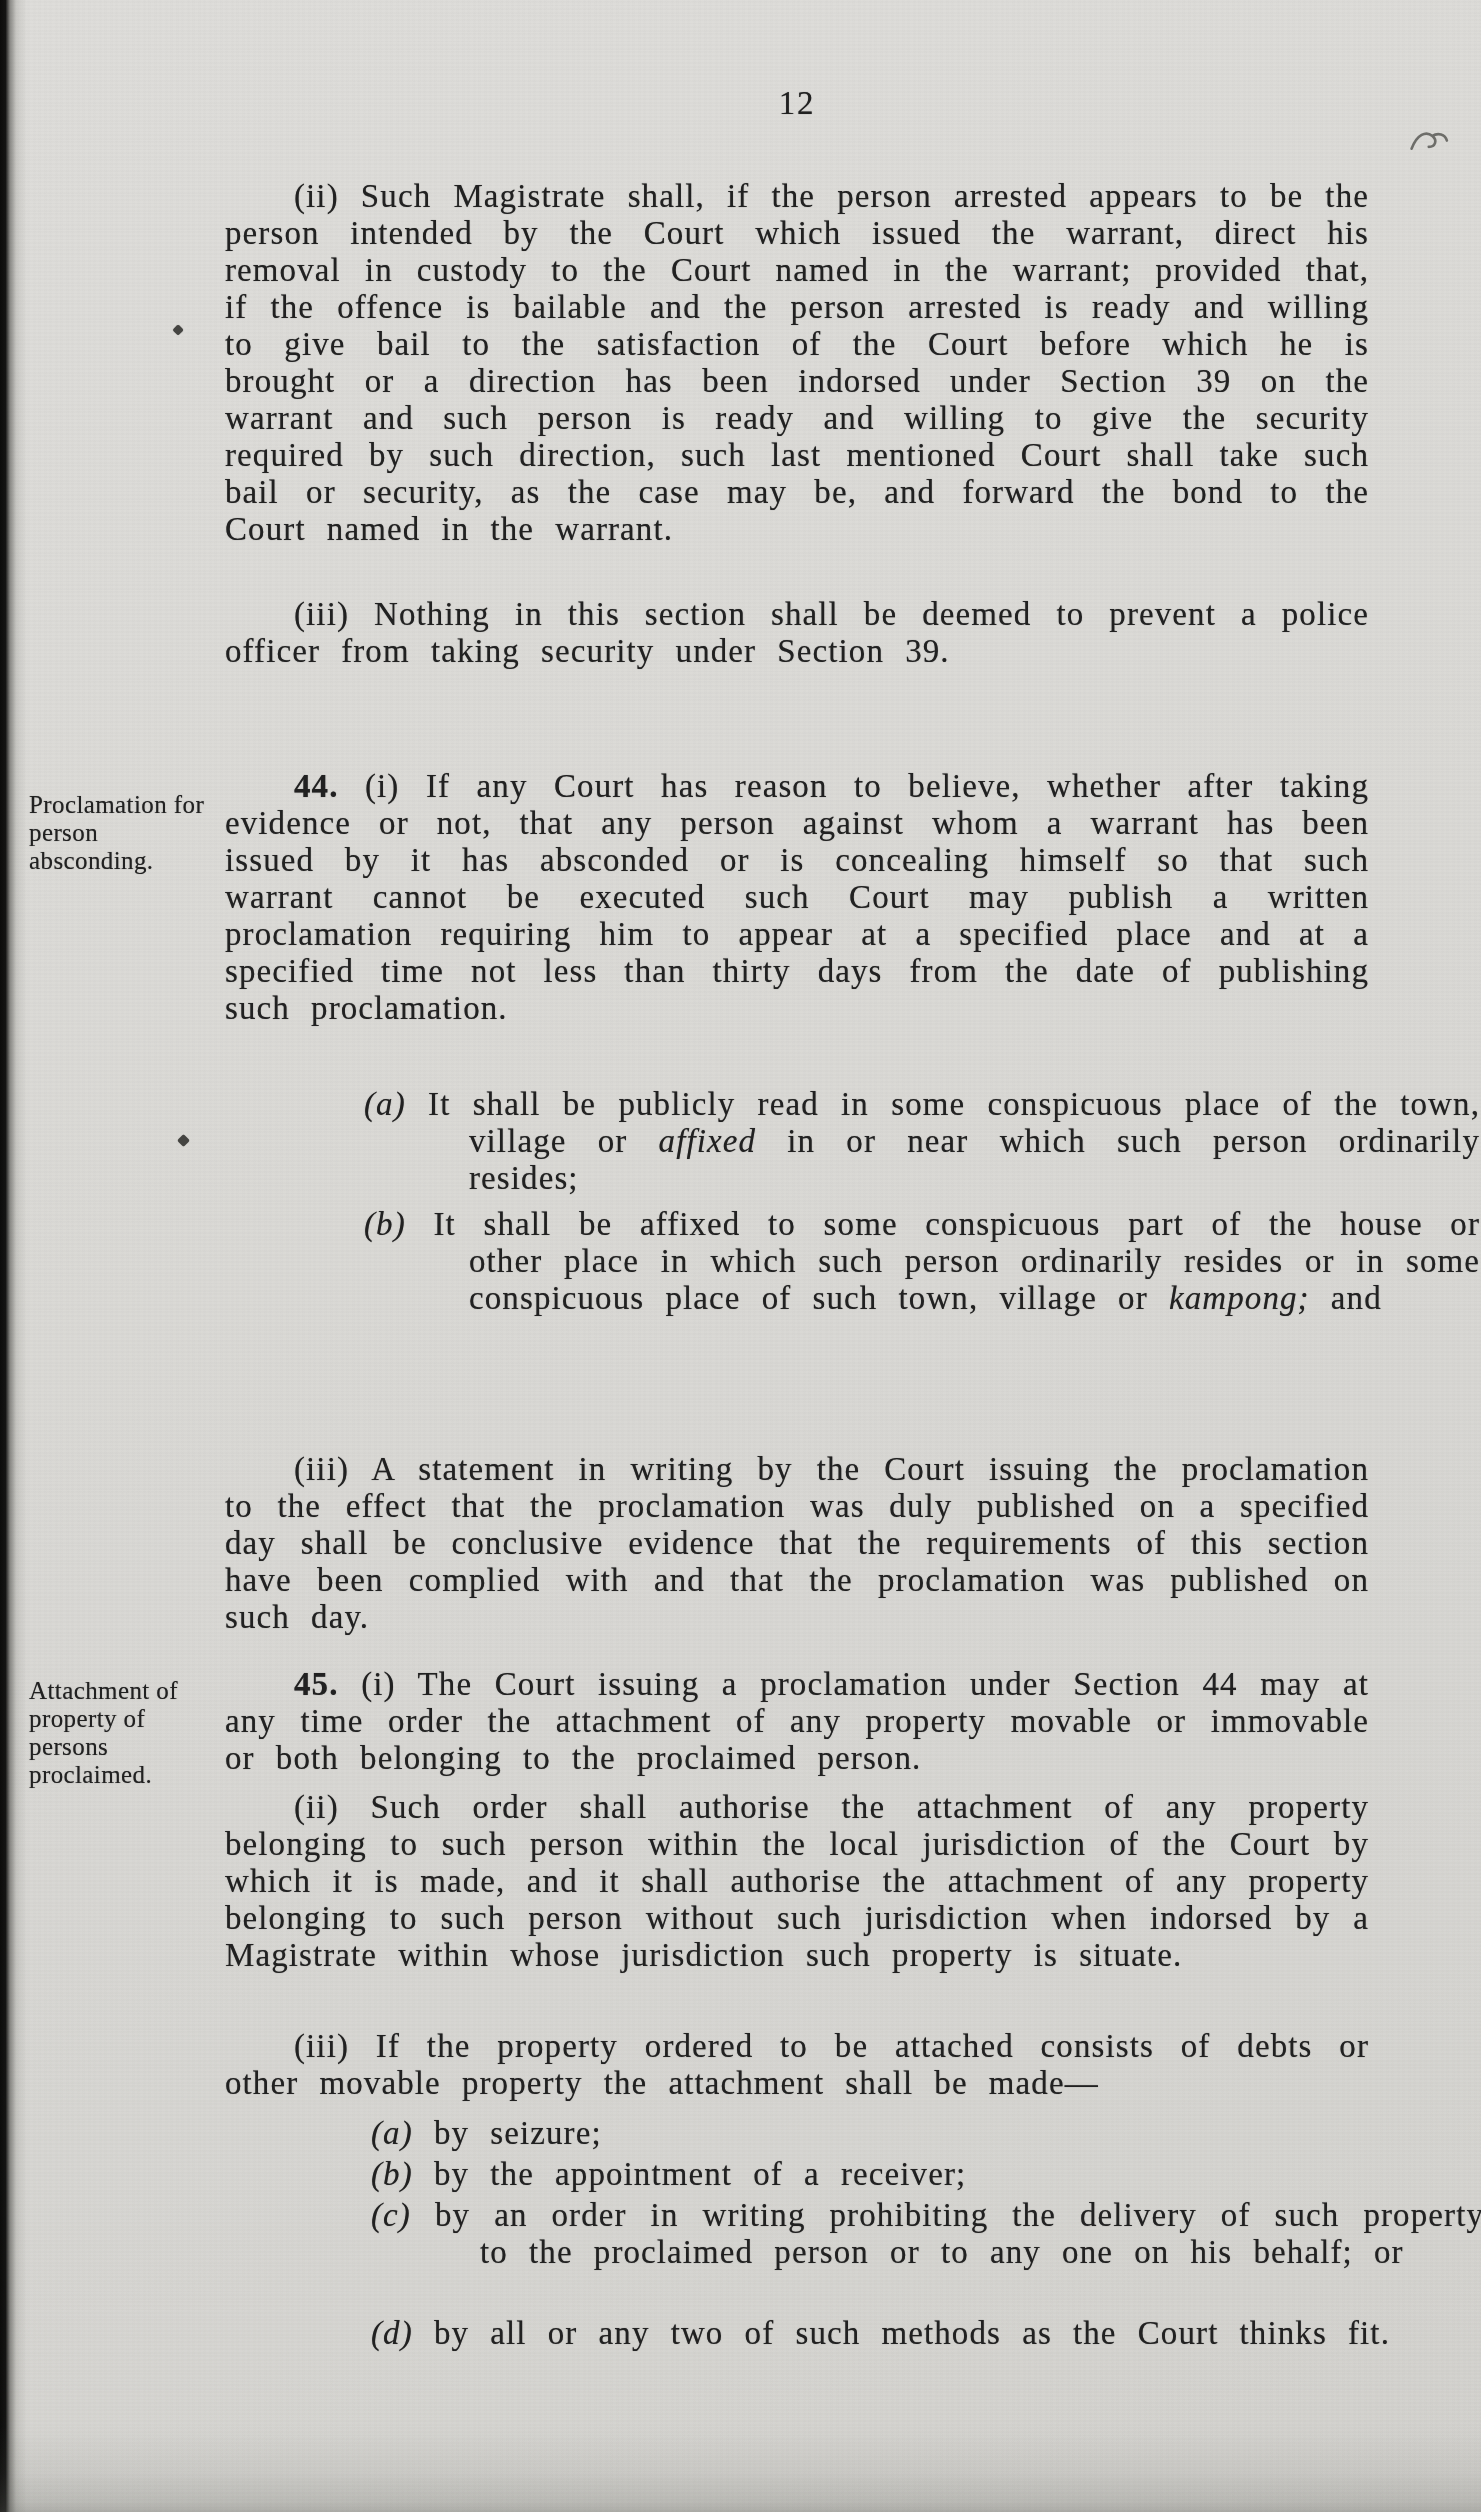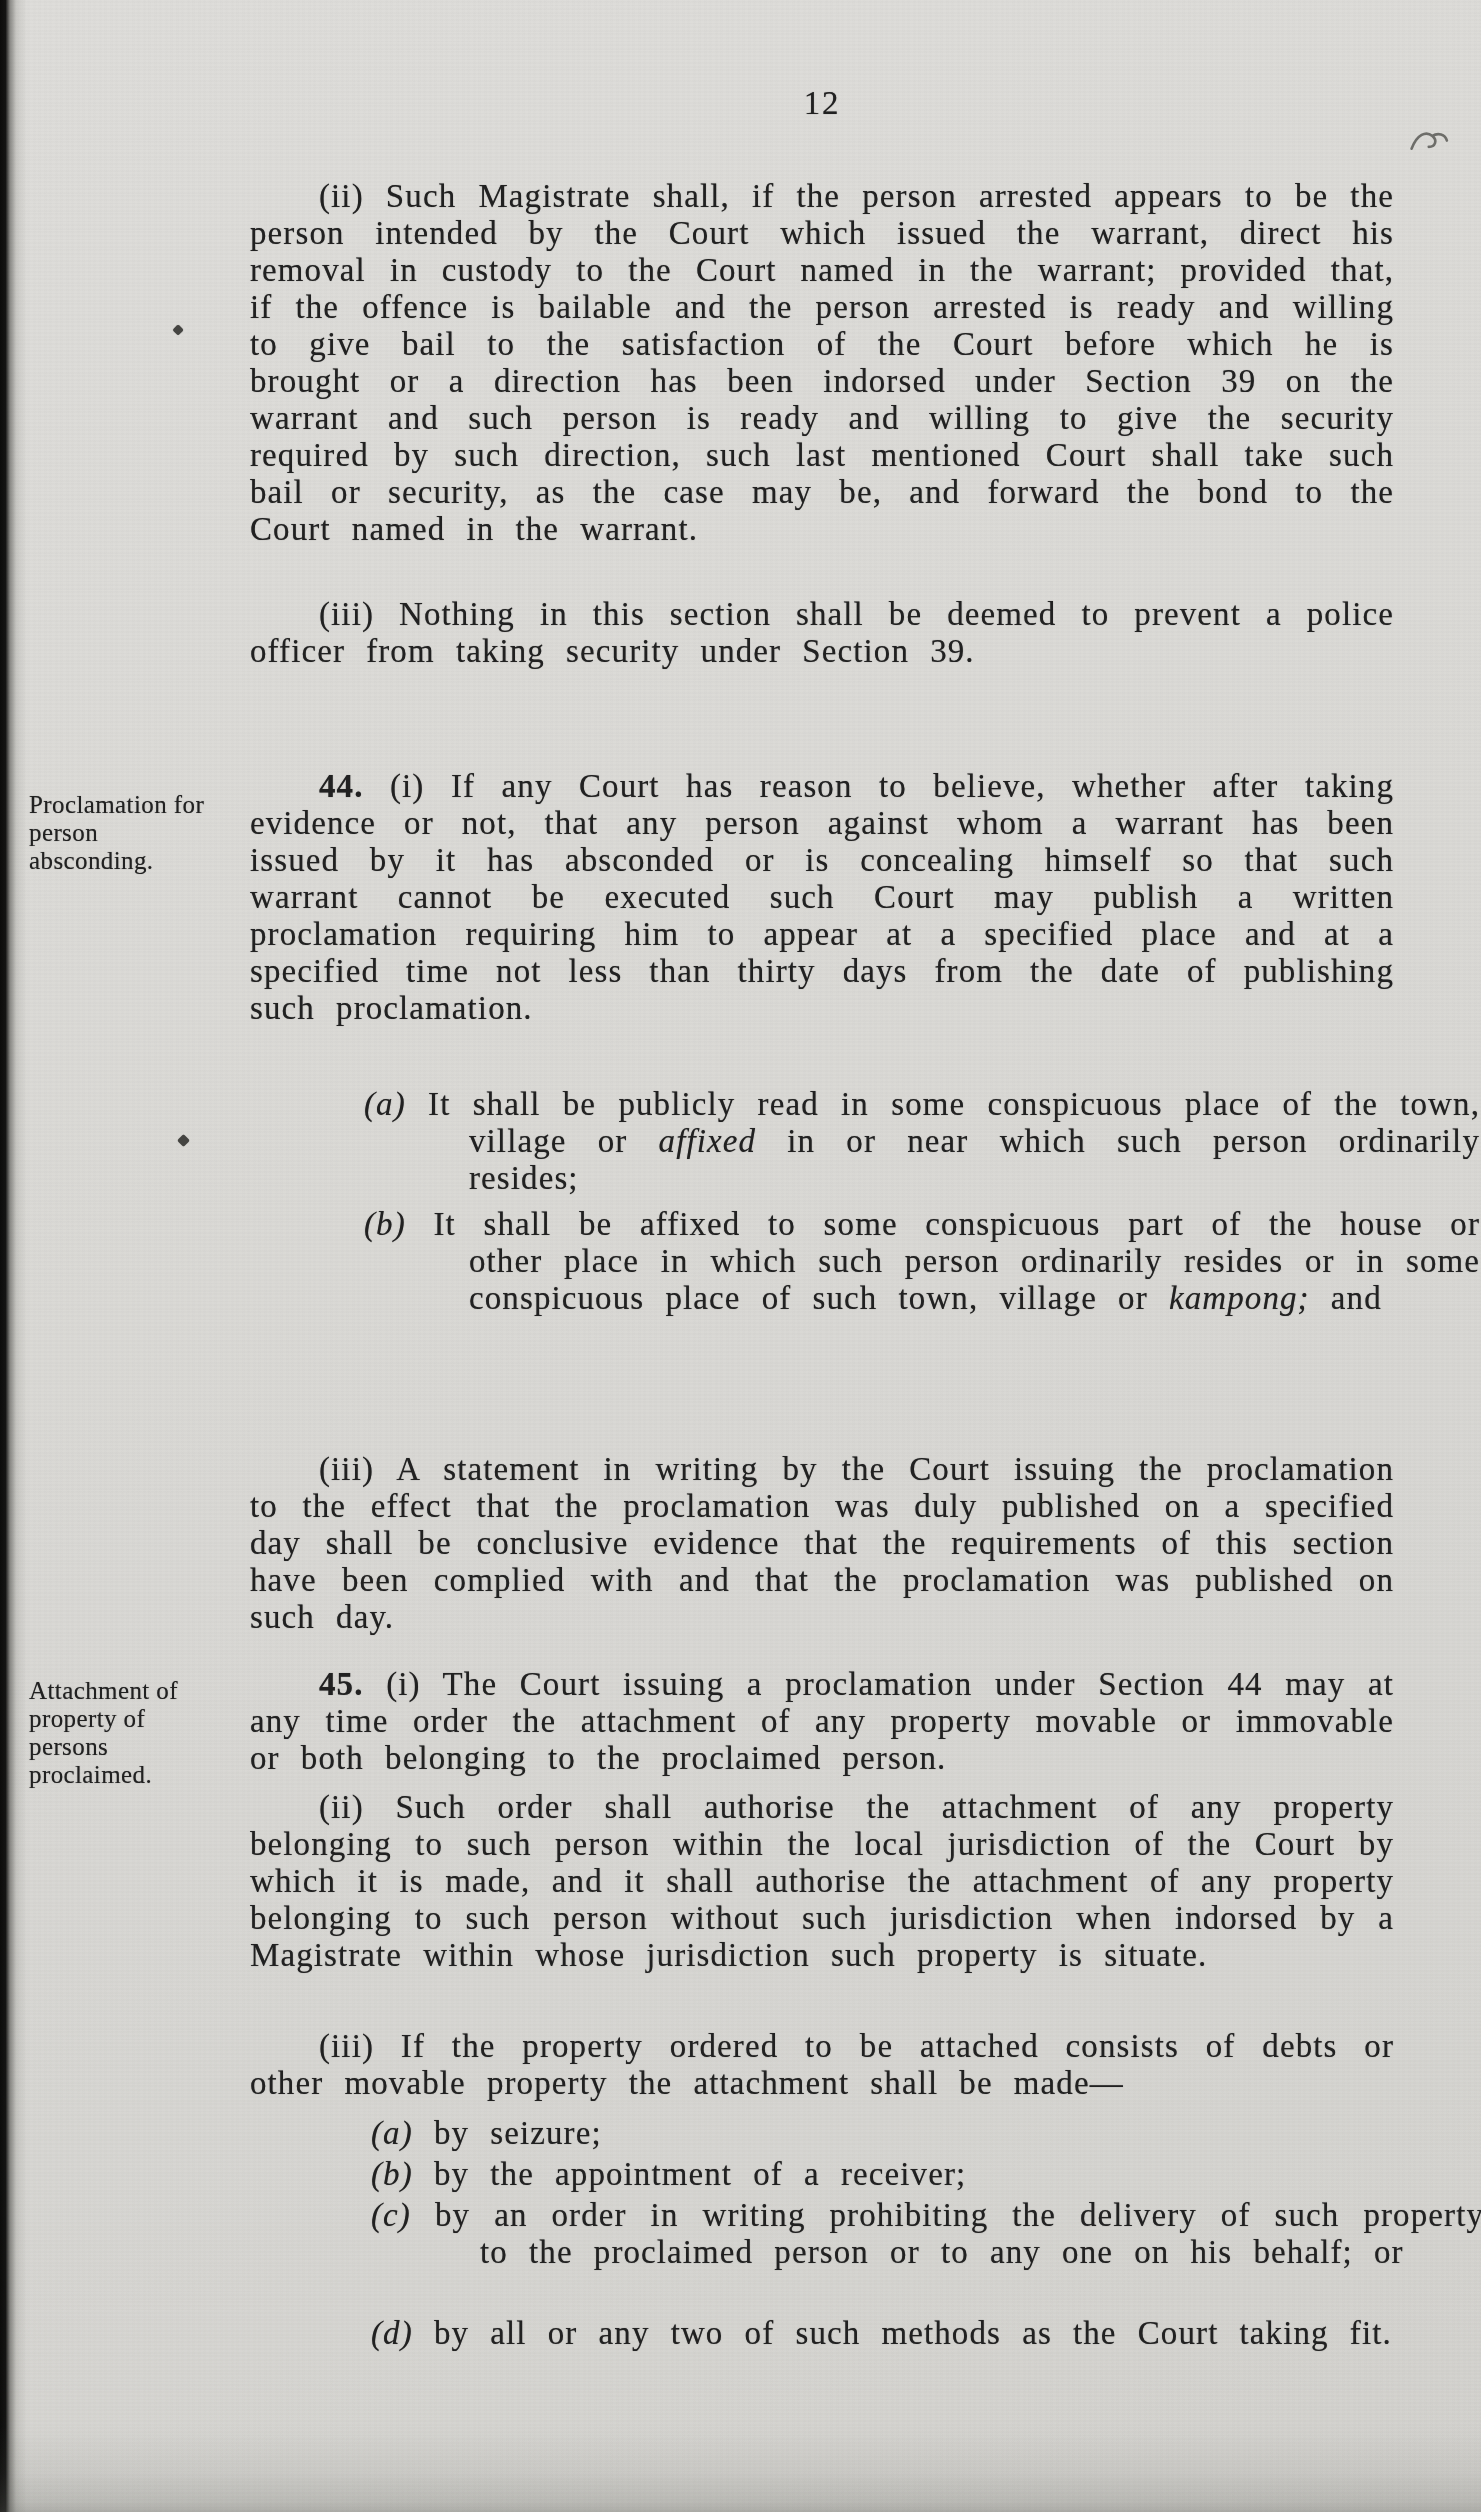--- a/index.html
+++ b/index.html
@@ -27,21 +27,21 @@
       #0c0c0b 0px, #141413 5.5px, rgba(70,70,66,0.55) 10px,
       rgba(140,140,134,0.25) 16.4px, rgba(140,140,134,0) 27px);
   }
   .bottom-shade {
     position: absolute; left: 0; right: 0; bottom: 0; height: 86px;
     background: linear-gradient(180deg,
       rgba(105,106,100,0) 0%, rgba(105,106,100,0.10) 55%,
       rgba(105,106,100,0.24) 88%, rgba(95,96,90,0.34) 100%);
   }
   .block {
-    position: absolute; left: 250px; width: 1144px;
+    position: absolute; left: 225px; width: 1144px;
     font-size: 33px; line-height: 37px;
     text-align: justify;
     letter-spacing: 1.1px; word-spacing: 11.8px;
     text-shadow: 0 0 0.9px rgba(35,35,35,0.55);
   }
   .indent { text-indent: 69px; }
   .page-number { top: 85px; text-align: center; letter-spacing: 1.8px; }
   .heading { top: 710px; text-align: center; font-style: italic; letter-spacing: 1.4px; }
   .mnote {
     position: absolute; left: 29px;
@@ -143,18 +143,18 @@
 
   <div class="block list2" id="s45-b">
     <span class="mk">(b)</span><span> by the appointment of a receiver;</span>
   </div>
 
   <div class="block list2" id="s45-c">
     <span class="mk">(c)</span><span> by an order in writing prohibiting the delivery of such property to the proclaimed person or to any one on his behalf; or</span>
   </div>
 
   <div class="block list2" id="s45-d">
-    <span class="mk">(d)</span><span> by all or any two of such methods as the Court taking fit.</span>
+    <span class="mk">(d)</span><span> by all or any two of such methods as the Court thinks fit.</span>
   </div>
 
   <div class="bottom-shade"></div>
 </div>
 
 
 </body></html>

